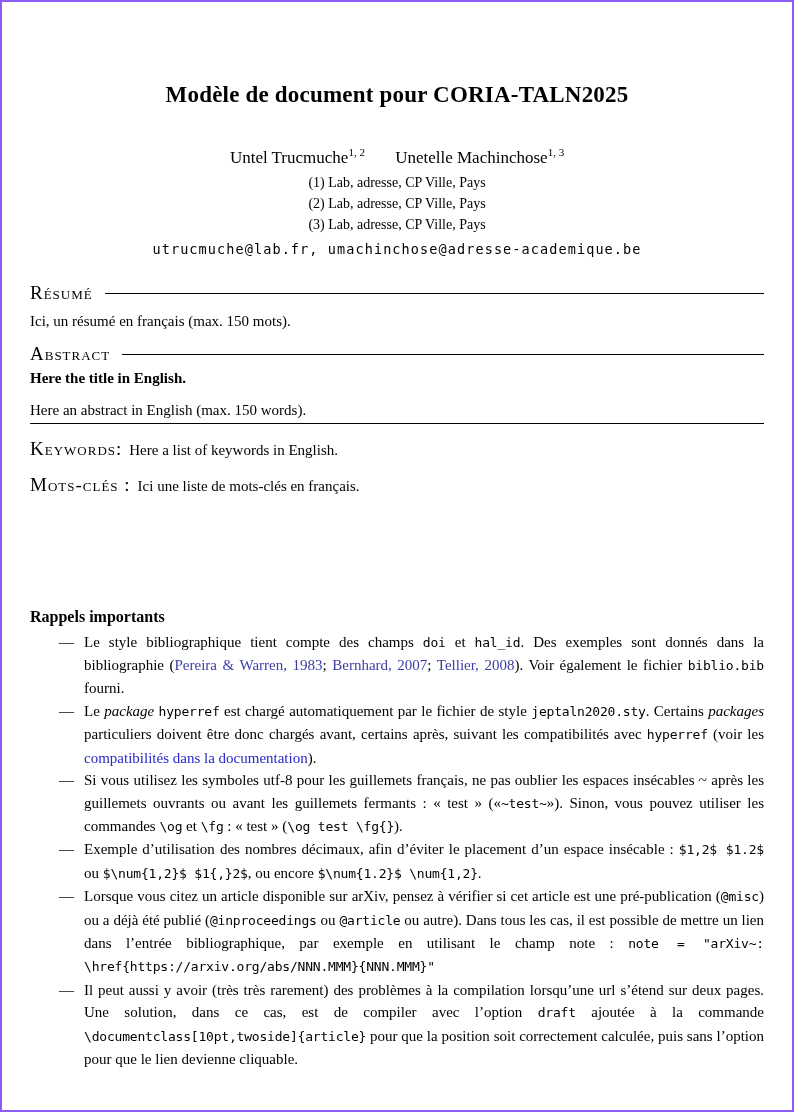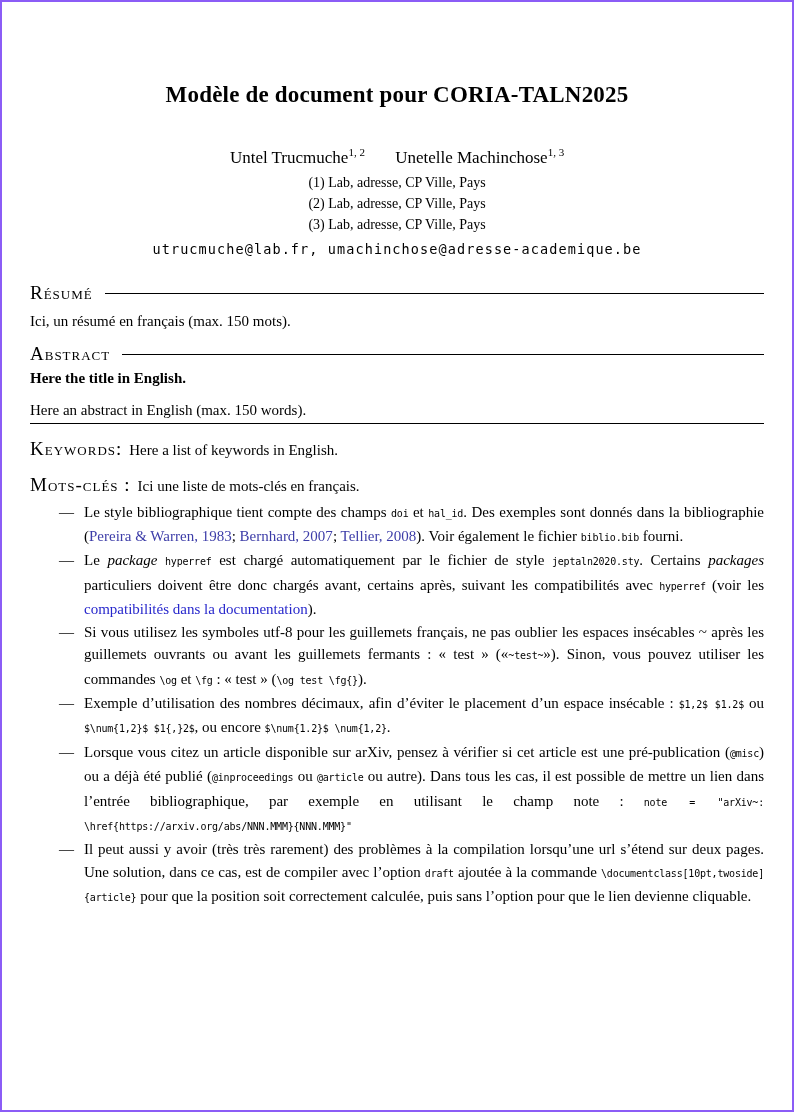--- a/index.html
+++ b/index.html
@@ -47,21 +47,21 @@
   .body-heading { margin-top: 112px; font-size: 16px; font-weight: 700; }
   .rappels-list { margin-top: 5px; margin-left: 29px; }
   .li {
     padding-left: 25px;
     text-indent: -25px;
     text-align: justify;
     font-size: 15px;
     line-height: 22.4px;
   }
   .dash { display: inline-block; width: 25px; text-indent: 0; }
-  .run-c { font-family: "DejaVu Sans Mono", monospace; font-size: 10px; letter-spacing: -0.2px; }
+  .run-c { font-family: "DejaVu Sans Mono", monospace; font-size: 13px; letter-spacing: -0.2px; }
   .run-i { font-style: italic; }
   a.run { text-decoration: none; cursor: pointer; }
 </style>
 </head>
 <body>
 
 <div class="page">
 
   <div class="title">Modèle de document pour CORIA-TALN2025</div>
 
@@ -92,20 +92,21 @@
   <div class="abstract-text">Here an abstract in English (max. 150 words).</div>
 
   <div class="kv">
     <span class="sc front-label">Keywords:</span><span>Here a list of keywords in English.</span>
   </div>
 
   <div class="kv">
     <span class="sc front-label">Mots-clés :</span><span>Ici une liste de mots-clés en français.</span>
   </div>
 
+  <div class="body-heading">Rappels importants</div>
 
   <div class="rappels-list">
       <div class="li"><span class="dash">—</span><span class="run run-t">Le style bibliographique tient compte des champs </span><span class="run run-c">doi</span><span class="run run-t"> et </span><span class="run run-c">hal_id</span><span class="run run-t">. Des exemples sont donnés dans la bibliographie (</span><a class="run run-x" style="color: rgb(61, 61, 168);">Pereira &amp; Warren, 1983</a><span class="run run-t">; </span><a class="run run-x" style="color: rgb(61, 61, 168);">Bernhard, 2007</a><span class="run run-t">; </span><a class="run run-x" style="color: rgb(61, 61, 168);">Tellier, 2008</a><span class="run run-t">). Voir également le fichier </span><span class="run run-c">biblio.bib</span><span class="run run-t"> fourni.</span></div>
       <div class="li"><span class="dash">—</span><span class="run run-t">Le </span><span class="run run-i">package</span><span class="run run-t"> </span><span class="run run-c">hyperref</span><span class="run run-t"> est chargé automatiquement par le fichier de style </span><span class="run run-c">jeptaln2020.sty</span><span class="run run-t">. Certains </span><span class="run run-i">packages</span><span class="run run-t"> particuliers doivent être donc chargés avant, certains après, suivant les compatibilités avec </span><span class="run run-c">hyperref</span><span class="run run-t"> (voir les </span><a class="run run-l" style="color: rgb(39, 39, 204);">compatibilités dans la documentation</a><span class="run run-t">).</span></div>
       <div class="li"><span class="dash">—</span><span class="run run-t">Si vous utilisez les symboles utf-8 pour les guillemets français, ne pas oublier les espaces insécables ~ après les guillemets ouvrants ou avant les guillemets fermants : « test » («</span><span class="run run-c">~test~</span><span class="run run-t">»). Sinon, vous pouvez utiliser les commandes </span><span class="run run-c">\og</span><span class="run run-t"> et </span><span class="run run-c">\fg</span><span class="run run-t"> : « test » (</span><span class="run run-c">\og test \fg{}</span><span class="run run-t">).</span></div>
       <div class="li"><span class="dash">—</span><span class="run run-t">Exemple d’utilisation des nombres décimaux, afin d’éviter le placement d’un espace insécable : </span><span class="run run-c">$1,2$ $1.2$</span><span class="run run-t"> ou </span><span class="run run-c">$\num{1,2}$ $1{,}2$</span><span class="run run-t">, ou encore </span><span class="run run-c">$\num{1.2}$ \num{1,2}</span><span class="run run-t">.</span></div>
       <div class="li"><span class="dash">—</span><span class="run run-t">Lorsque vous citez un article disponible sur arXiv, pensez à vérifier si cet article est une pré-publication (</span><span class="run run-c">@misc</span><span class="run run-t">) ou a déjà été publié (</span><span class="run run-c">@inproceedings</span><span class="run run-t"> ou </span><span class="run run-c">@article</span><span class="run run-t"> ou autre). Dans tous les cas, il est possible de mettre un lien dans l’entrée bibliographique, par exemple en utilisant le champ note : </span><span class="run run-c">note = "arXiv~: \href{https://arxiv.org/abs/NNN.MMM}{NNN.MMM}"</span></div>
       <div class="li"><span class="dash">—</span><span class="run run-t">Il peut aussi y avoir (très très rarement) des problèmes à la compilation lorsqu’une url s’étend sur deux pages. Une solution, dans ce cas, est de compiler avec l’option </span><span class="run run-c">draft</span><span class="run run-t"> ajoutée à la commande </span><span class="run run-c">\documentclass[10pt,twoside]{article}</span><span class="run run-t"> pour que la position soit correctement calculée, puis sans l’option pour que le lien devienne cliquable.</span></div>
     </div>
 

